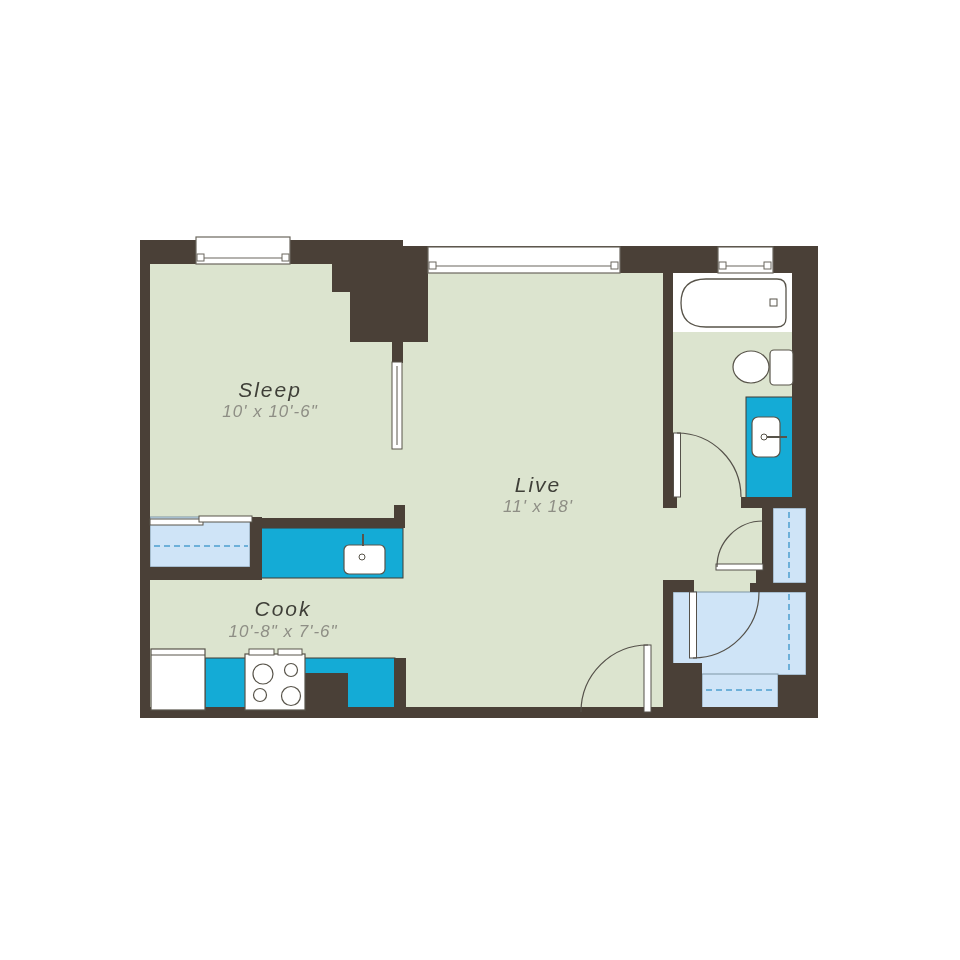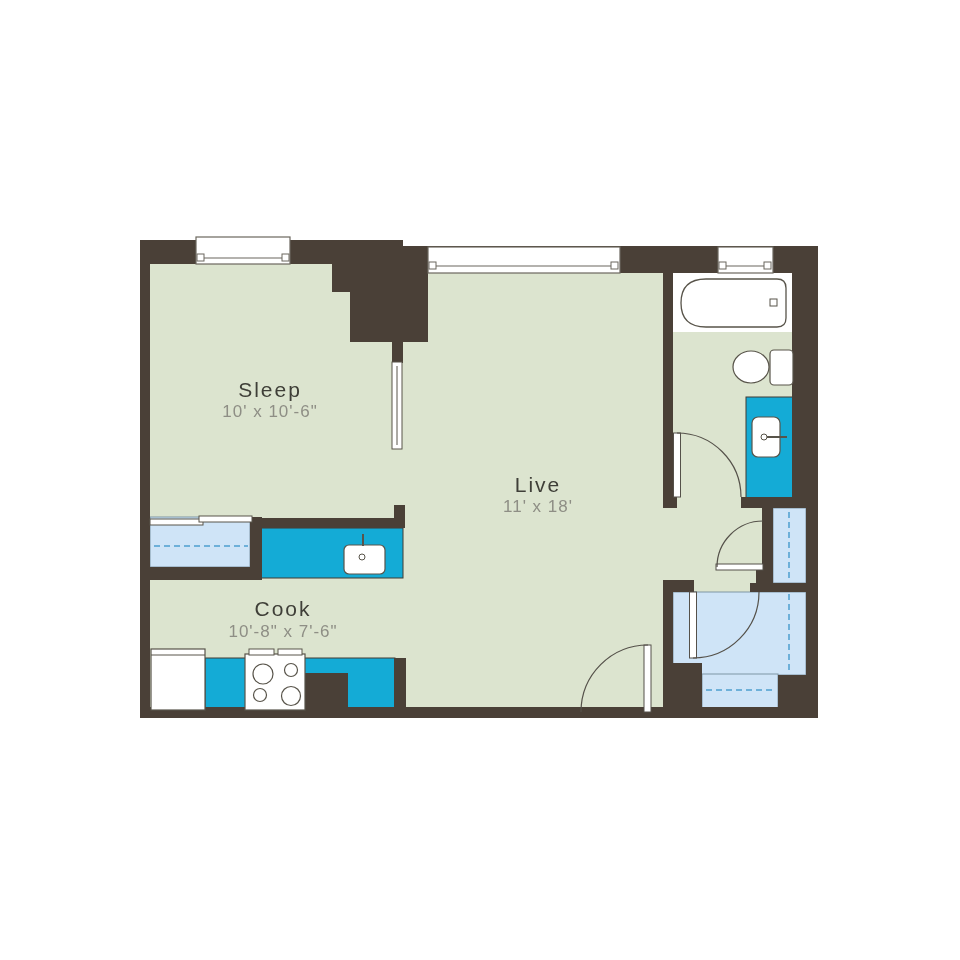--- a/index.html
+++ b/index.html
@@ -1,19 +1,20 @@
 <!DOCTYPE html>
 <html><head>
 <meta charset="utf-8">
 <style>
   html,body{margin:0;padding:0;background:#ffffff;}
   .stage{
     width:960px;height:952px;position:relative;margin:0 auto;
     background:#ffffff;
     font-family:"Liberation Sans", sans-serif;
+    font-style:italic;
   }
   svg{display:block;}
   text{font-family:"Liberation Sans", sans-serif;}
   .room-name{font-size:21px;fill:#3f3f38;letter-spacing:2px;font-weight:500;}
   .room-dims{font-size:17px;fill:#8e8e85;letter-spacing:1px;}
 </style>
 </head>
 <body>
 
 <div class="stage">

